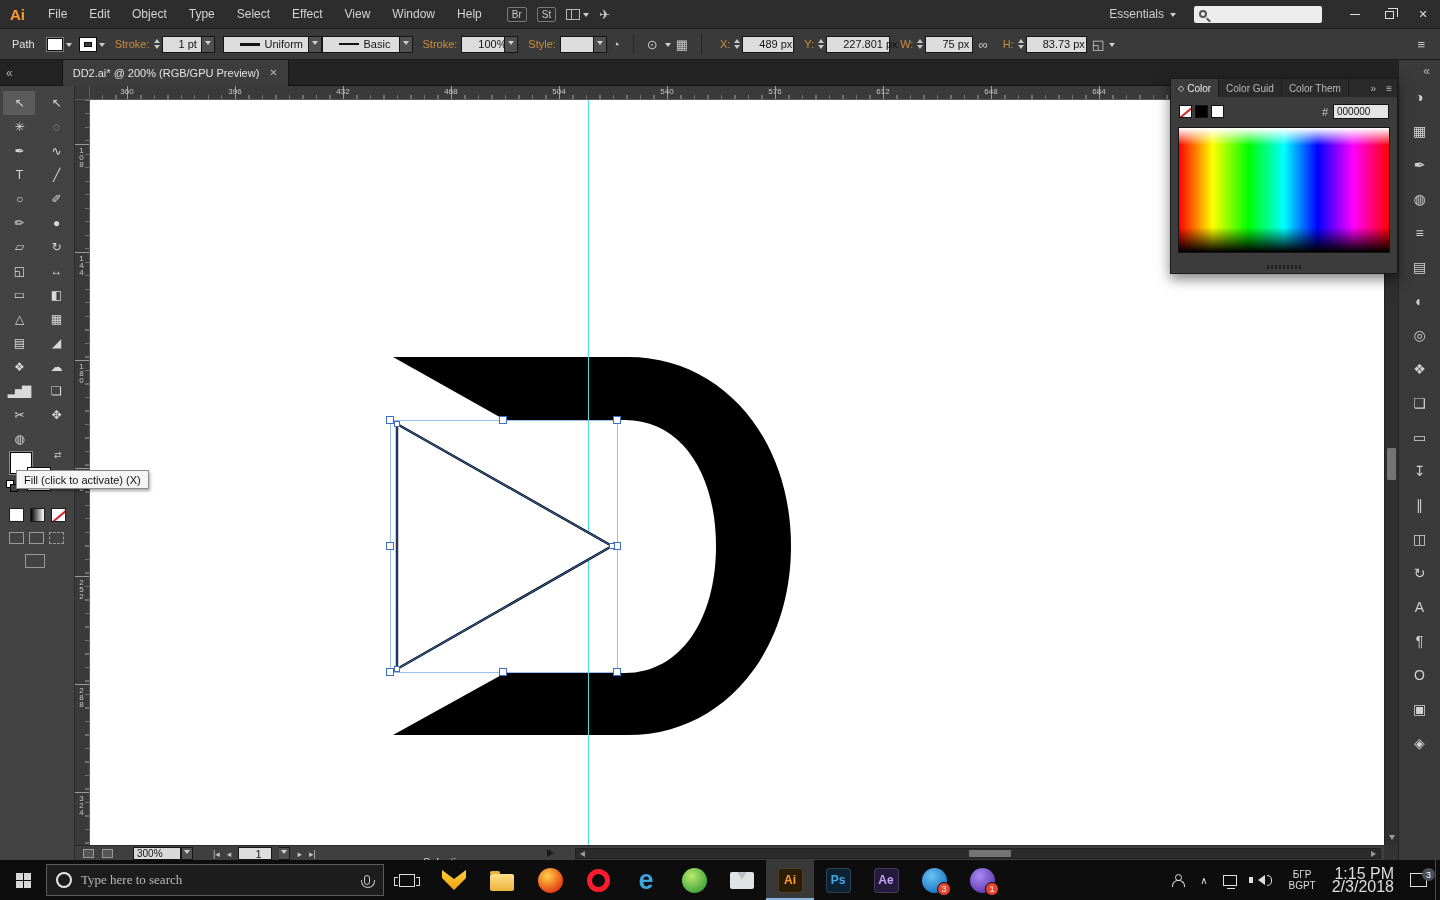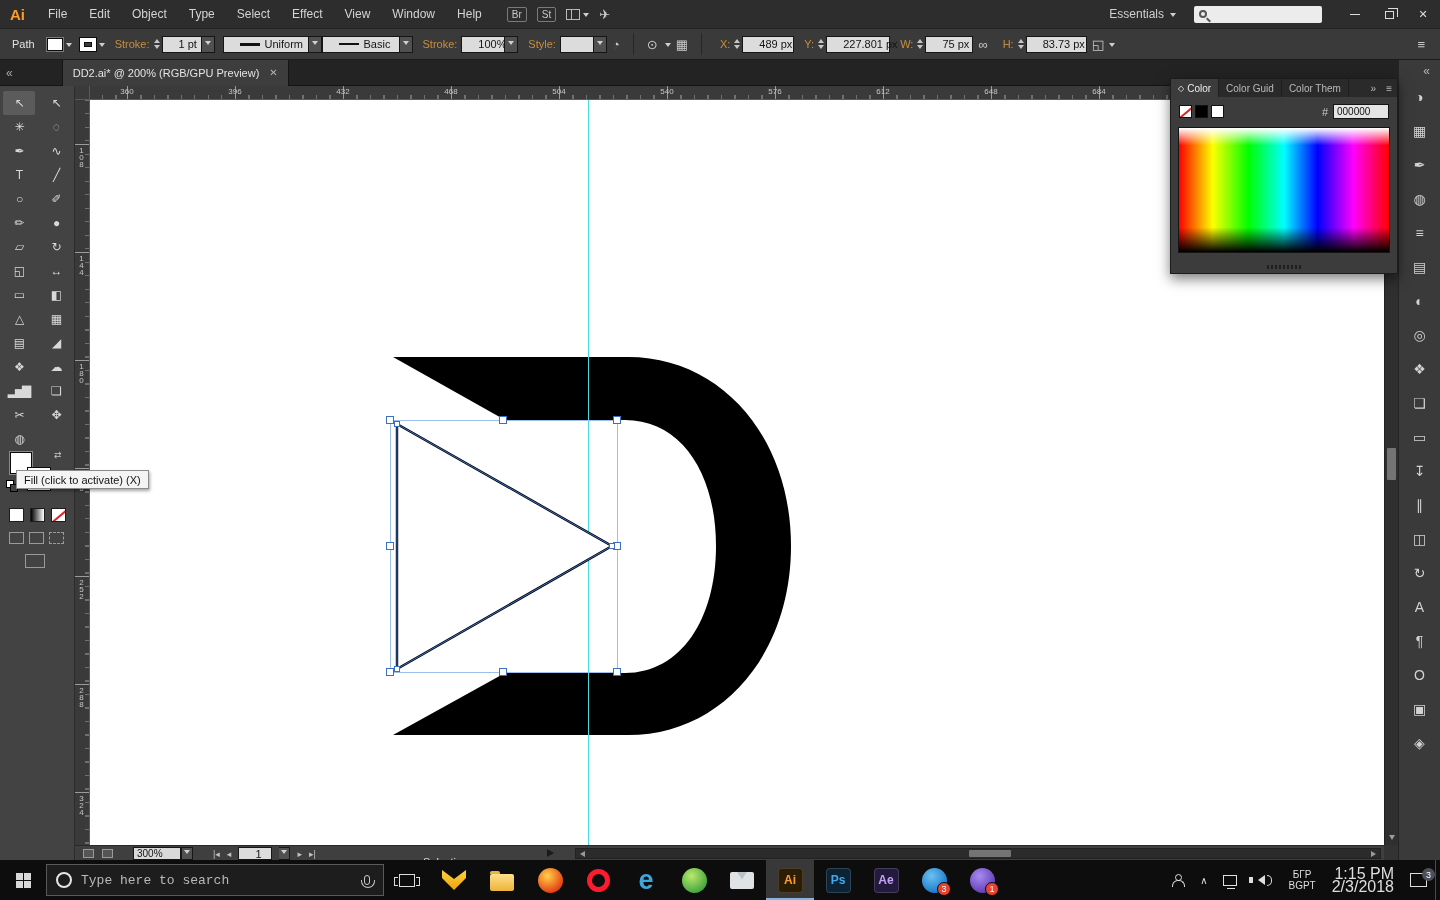--- a/index.html
+++ b/index.html
@@ -1,18 +1,18 @@
 <!DOCTYPE html>
 <html><head>
 <meta charset="utf-8">
 <style>
 *{margin:0;padding:0;box-sizing:border-box}
 html,body{width:1440px;height:900px}
 body{position:relative;overflow:hidden;background:#fff;font-family:"Liberation Sans","DejaVu Sans",sans-serif;font-size:11px;color:#cfcfcf}
-input{font-family:Liberation Mono, monospace}
+input{font-family:Liberation Serif, serif}
 
 
 .menubar{position:absolute;left:0;top:0;width:1440px;height:28px;background:#2d2d2d;display:flex;align-items:center;z-index:40}
 .ai-logo{color:#ff9c2e;font-weight:bold;font-size:15px;margin:0 12px 0 10px}
 .menu-list{display:flex}
 .mi{padding:0 11px;font-size:12px;color:#d4d4d4;line-height:28px;cursor:default}
 .mb-group{display:flex;align-items:center;margin-left:14px;gap:10px}
 .mb-btn{border:1px solid #7a7a7a;border-radius:2px;font-size:10px;padding:1px 4px;color:#c9c9c9}
 .arrange{display:flex;align-items:center;gap:3px}
 .arr-box{width:14px;height:11px;border:1px solid #b9b9b9;position:relative}

